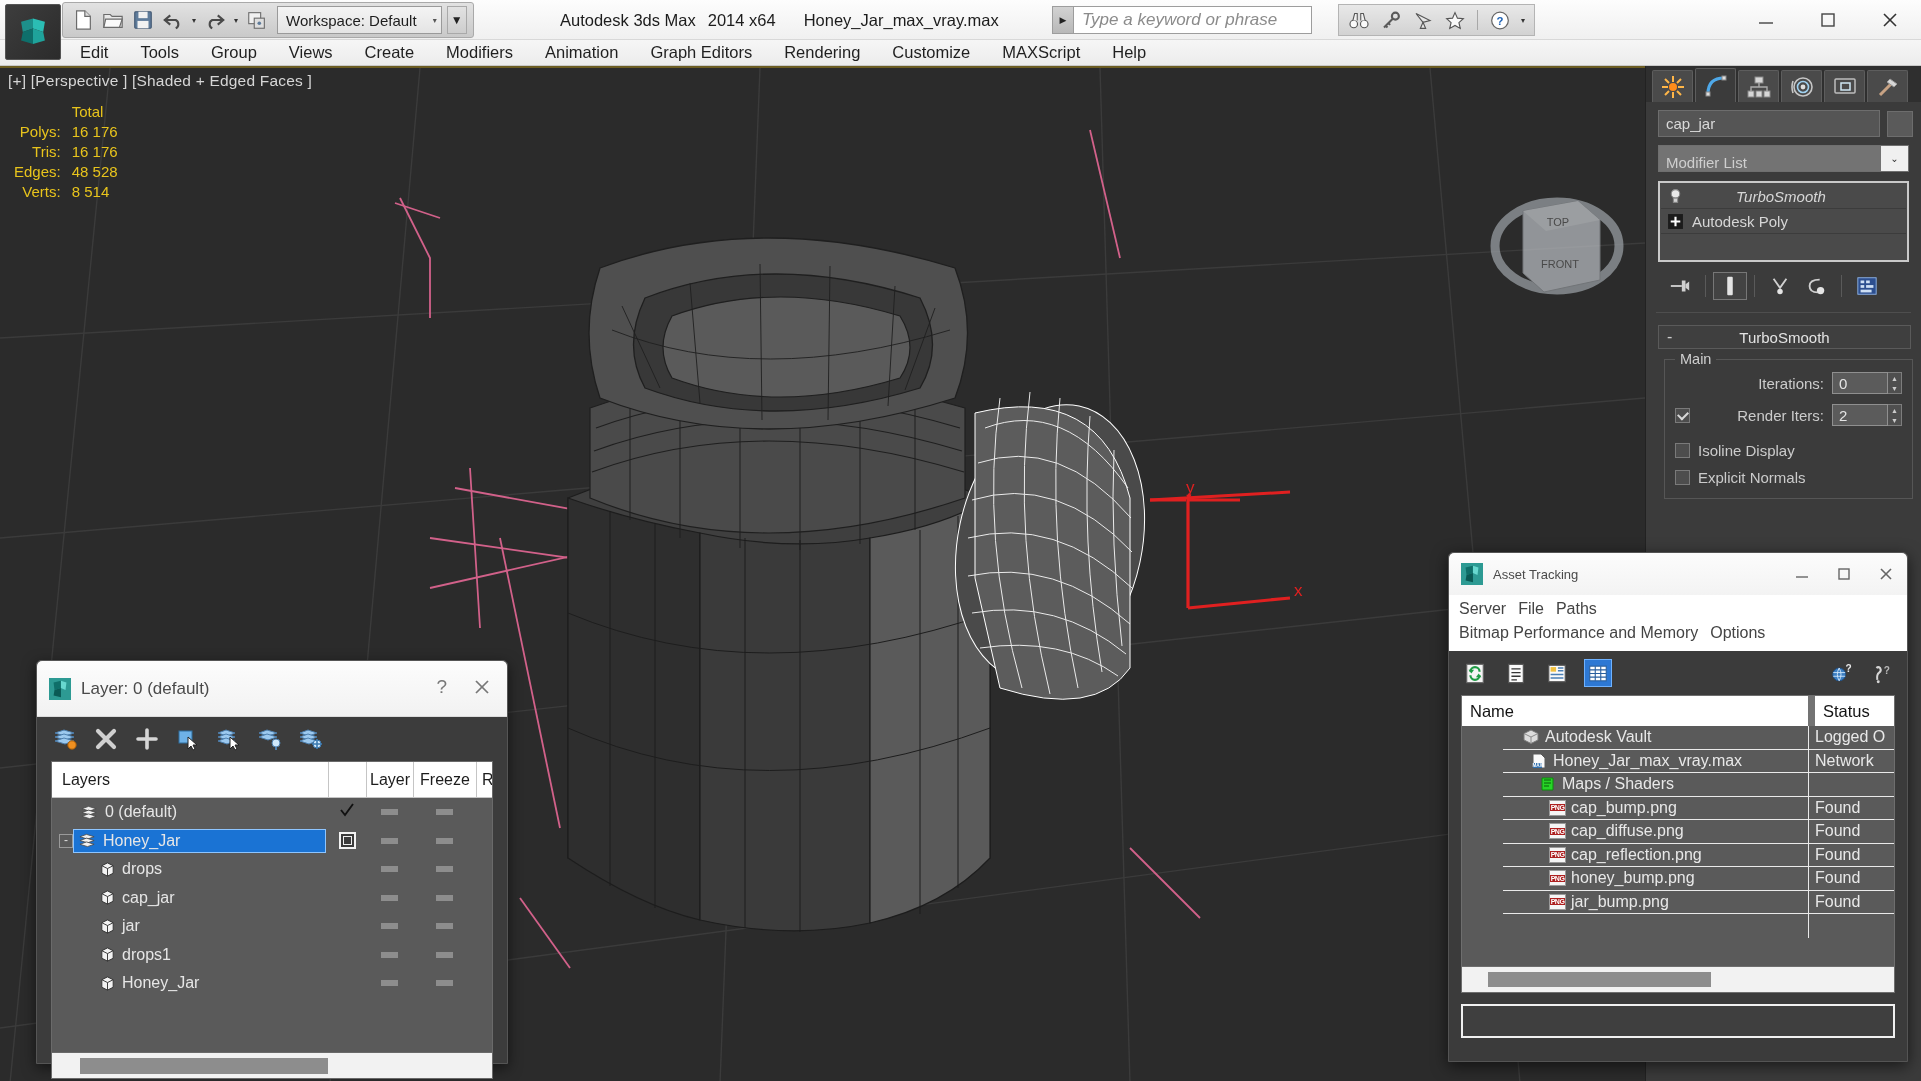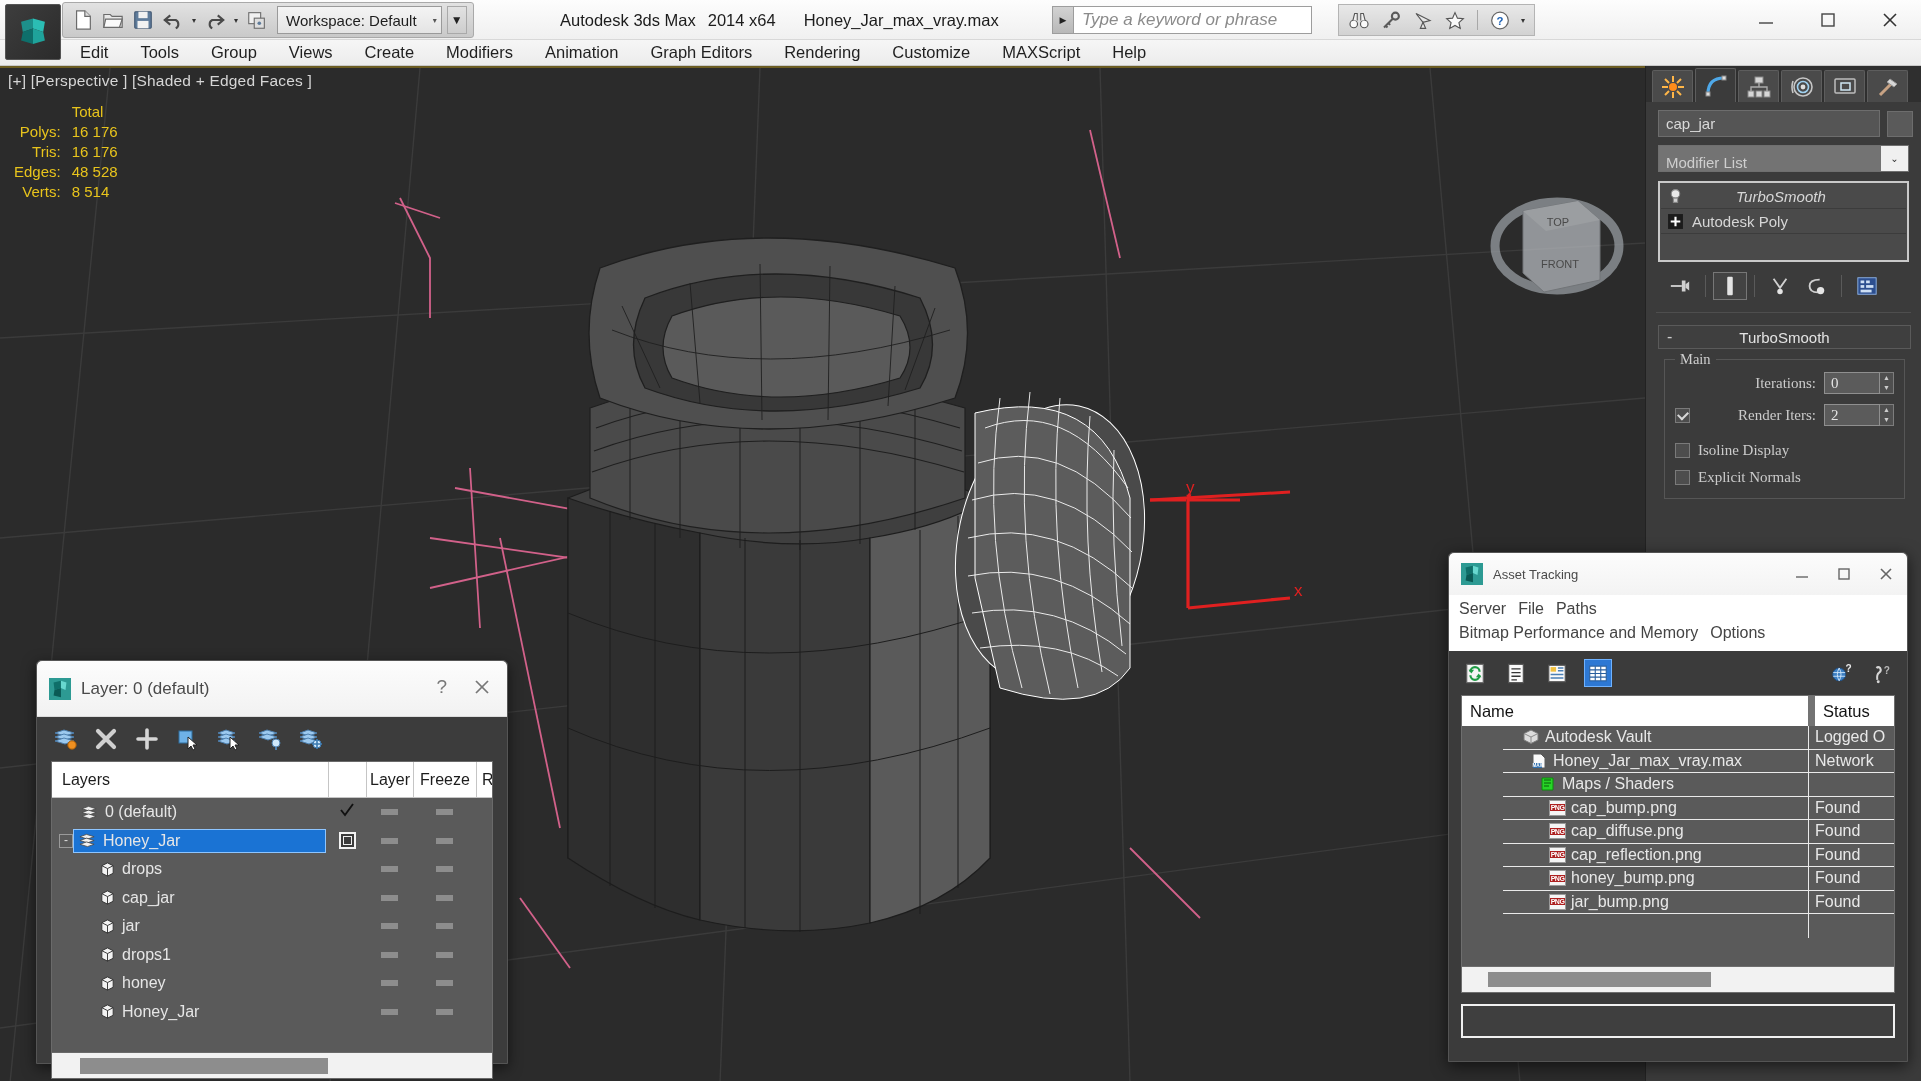--- a/index.html
+++ b/index.html
@@ -170,23 +170,22 @@
   .modbtn svg { width: 24px; height: 22px; }
   .vsep { width:1px; height:22px; background:#5a5a5a; margin: 0 7px; }
   .cp-divider { margin: 12px 10px 0 10px; border-top: 1px solid #4e4e4e; }
   .rollout-hdr {
     margin: 12px 10px 0 12px; height: 24px; background: #3f3f3f;
     border: 1px solid #5a5a5a; display:flex; align-items:center; justify-content:center;
     color: #e3e3e3; font-size: 15px; position: relative;
   }
   .rollout-hdr .minus { position:absolute; left: 8px; font-size: 16px; color:#ccc; }
   .group-box {
-    margin: 10px 16px 0 18px; border: 1px solid #565656; padding: 12px 10px 12px 10px;
+    margin: 10px 8px 0 18px; border: 1px solid #565656; padding: 12px 10px 12px 10px;
     position: relative;
-    font-family: Liberation Serif, serif;
   }
   .group-title {
     position: absolute; left: 10px; top: -9px; background: #3b3b3b; padding: 0 5px;
     font-size: 14.5px; color: #cfcfcf;
   }
   .prow { display:flex; align-items:center; margin-bottom: 10px; }
   .prow .chk {
     width: 15px; height: 15px; border: 1px solid #7a7a7a; background: #4d4d4d;
     margin-right: 8px; display:flex; align-items:center; justify-content:center;
   }
@@ -1021,39 +1020,20 @@
           <div class="c-sel"></div>
           <div class="c-hide">
               <span class="dash"></span>
             </div>
           <div class="c-freeze">
               <span class="dash"></span>
             </div>
           <div class="c-r"></div>
         </div>
 
-        <div class="ld-row">
-          <div class="c-layers">
-              <span class="sel-name indent-2">
-            <svg class="obj-ico" viewBox="0 0 18 18">
-              <path d="M9 2 L15 5 L15 13 L9 16 L3 13 L3 5 Z" fill="#f2f2f2" stroke="#333" stroke-width="1"></path>
-              <path d="M3 5 L9 8 L15 5 M9 8 L9 16" fill="none" stroke="#333" stroke-width="1"></path>
-            </svg>
-            <span>honey</span>
-              </span>
-            </div>
-          <div class="c-sel"></div>
-          <div class="c-hide">
-              <span class="dash"></span>
-            </div>
-          <div class="c-freeze">
-              <span class="dash"></span>
-            </div>
-          <div class="c-r"></div>
-        </div>
 
         <div class="ld-row">
           <div class="c-layers">
               <span class="sel-name indent-2">
             <svg class="obj-ico" viewBox="0 0 18 18">
               <path d="M9 2 L15 5 L15 13 L9 16 L3 13 L3 5 Z" fill="#f2f2f2" stroke="#333" stroke-width="1"></path>
               <path d="M3 5 L9 8 L15 5 M9 8 L9 16" fill="none" stroke="#333" stroke-width="1"></path>
             </svg>
             <span>Honey_Jar</span>
               </span>

